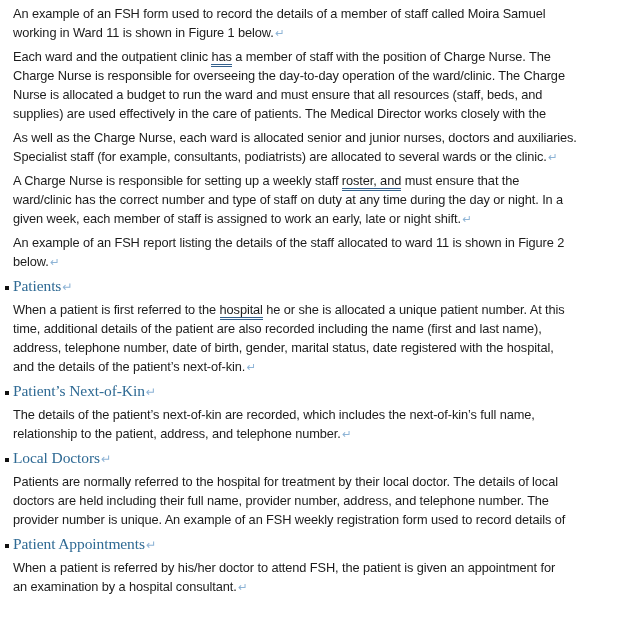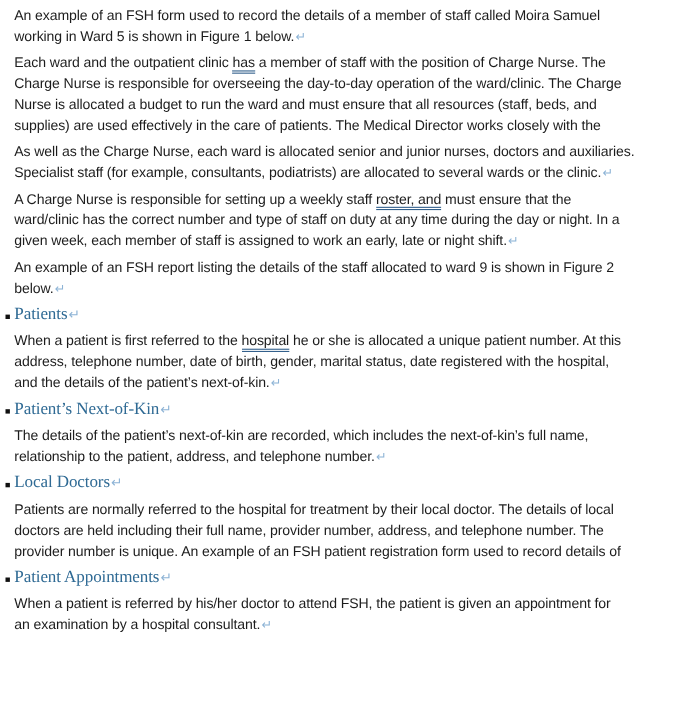--- a/index.html
+++ b/index.html
@@ -61,56 +61,57 @@
     padding-left: 1px;
   }
   .heading .pilcrow { font-size: 12.5px; }
 </style>
 </head>
 <body>
 
 <div class="doc">
     <div class="para">
       <div class="line"><span>An example of an FSH form used to record the details of a member of staff called Moira Samuel</span></div>
-      <div class="line"><span>working in Ward 5 is shown in Figure 1 below.</span><span class="pilcrow">↵</span></div>
+      <div class="line"><span>working in Ward 11 is shown in Figure 1 below.</span><span class="pilcrow">↵</span></div>
     </div>
     <div class="para">
       <div class="line"><span>Each ward and the outpatient clinic </span><span class="grammar">has</span><span> a member of staff with the position of Charge Nurse. The</span></div>
       <div class="line"><span>Charge Nurse is responsible for overseeing the day-to-day operation of the ward/clinic. The Charge</span></div>
       <div class="line"><span>Nurse is allocated a budget to run the ward and must ensure that all resources (staff, beds, and</span></div>
       <div class="line"><span>supplies) are used effectively in the care of patients. The Medical Director works closely with the</span></div>
     </div>
     <div class="para">
       <div class="line"><span>As well as the Charge Nurse, each ward is allocated senior and junior nurses, doctors and auxiliaries.</span></div>
       <div class="line"><span>Specialist staff (for example, consultants, podiatrists) are allocated to several wards or the clinic.</span><span class="pilcrow">↵</span></div>
     </div>
     <div class="para">
       <div class="line"><span>A Charge Nurse is responsible for setting up a weekly staff </span><span class="grammar">roster, and</span><span> must ensure that the</span></div>
       <div class="line"><span>ward/clinic has the correct number and type of staff on duty at any time during the day or night. In a</span></div>
       <div class="line"><span>given week, each member of staff is assigned to work an early, late or night shift.</span><span class="pilcrow">↵</span></div>
     </div>
     <div class="para">
-      <div class="line"><span>An example of an FSH report listing the details of the staff allocated to ward 9 is shown in Figure 2</span></div>
+      <div class="line"><span>An example of an FSH report listing the details of the staff allocated to ward 11 is shown in Figure 2</span></div>
       <div class="line"><span>below.</span><span class="pilcrow">↵</span></div>
     </div>
     <div class="heading"><span class="bullet"></span><span>Patients</span><span class="pilcrow">↵</span></div>
     <div class="para">
       <div class="line"><span>When a patient is first referred to the </span><span class="grammar">hospital</span><span> he or she is allocated a unique patient number. At this</span></div>
+      <div class="line"><span>time, additional details of the patient are also recorded including the name (first and last name),</span></div>
       <div class="line"><span>address, telephone number, date of birth, gender, marital status, date registered with the hospital,</span></div>
       <div class="line"><span>and the details of the patient’s next-of-kin.</span><span class="pilcrow">↵</span></div>
     </div>
     <div class="heading"><span class="bullet"></span><span>Patient’s Next-of-Kin</span><span class="pilcrow">↵</span></div>
     <div class="para">
       <div class="line"><span>The details of the patient’s next-of-kin are recorded, which includes the next-of-kin’s full name,</span></div>
       <div class="line"><span>relationship to the patient, address, and telephone number.</span><span class="pilcrow">↵</span></div>
     </div>
     <div class="heading"><span class="bullet"></span><span>Local Doctors</span><span class="pilcrow">↵</span></div>
     <div class="para">
       <div class="line"><span>Patients are normally referred to the hospital for treatment by their local doctor. The details of local</span></div>
       <div class="line"><span>doctors are held including their full name, provider number, address, and telephone number. The</span></div>
-      <div class="line"><span>provider number is unique. An example of an FSH patient registration form used to record details of</span></div>
+      <div class="line"><span>provider number is unique. An example of an FSH weekly registration form used to record details of</span></div>
     </div>
     <div class="heading"><span class="bullet"></span><span>Patient Appointments</span><span class="pilcrow">↵</span></div>
     <div class="para">
       <div class="line"><span>When a patient is referred by his/her doctor to attend FSH, the patient is given an appointment for</span></div>
       <div class="line"><span>an examination by a hospital consultant.</span><span class="pilcrow">↵</span></div>
     </div>
   </div>
 
 </body></html>

